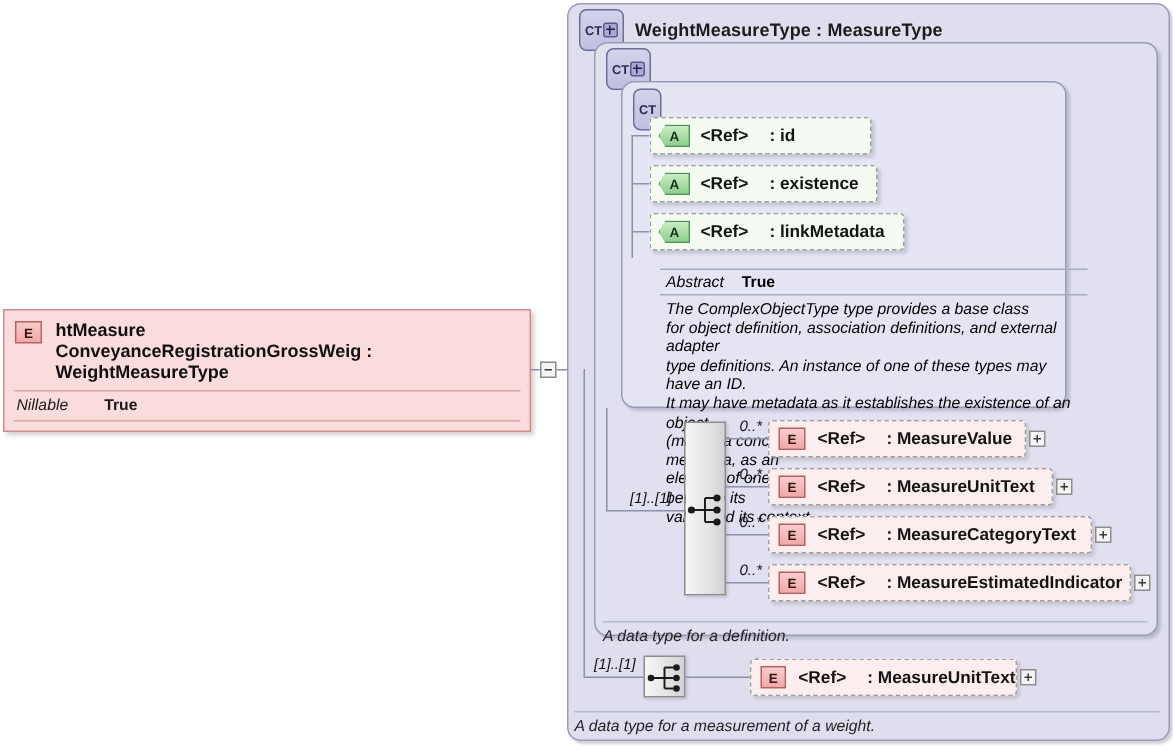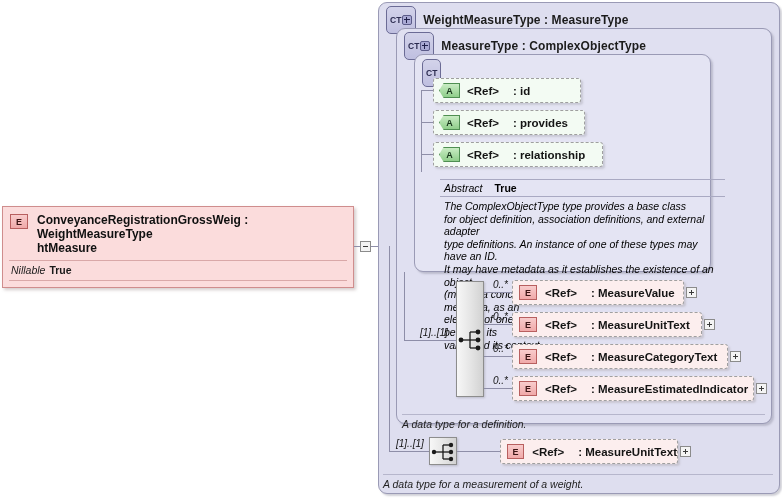--- a/index.html
+++ b/index.html
@@ -222,21 +222,21 @@
     line-height: 14px;
     color: #101010;
   }
   .defbox-sep {
     border-top: 1px solid #d9a8a8;
     margin: 0 6px;
   }
   .defbox-prop {
     display: flex;
     align-items: center;
-    gap: 4px;
+    gap: 24px;
     padding: 3px 8px 4px 8px;
   }
   .defbox-prop .k {
     font-style: italic;
     font-size: 10.5px;
     color: #1a1a1a;
   }
   .defbox-prop .v {
     font-weight: bold;
     font-size: 10.5px;
@@ -274,22 +274,22 @@
     white-space: pre-line;
   }
 </style>
 </head>
 <body>
 
 <div class="defbox" style="left:2px; top:206px; width:352px; height:82px;">
   <div class="defbox-head">
     <span class="e-badge">E</span>
     <div class="defbox-title">
+      <div>htMeasure</div>
       <div>ConveyanceRegistrationGrossWeig : WeightMeasureType</div>
-      <div>htMeasure</div>
     </div>
   </div>
   <div class="defbox-sep"></div>
   <div class="defbox-prop">
     <span class="k">Nillable</span>
     <span class="v">True</span>
   </div>
   <div class="defbox-sep"></div>
 </div>
 
@@ -306,21 +306,20 @@
   <span class="ttext">WeightMeasureType : MeasureType</span>
 </div>
 <div class="panel-desc" style="left:383px; top:474px; width:390px;">A data type for a measurement of a weight.</div>
 
 <div class="panel lvl2" style="left:396px; top:28px; width:376px; height:396px;"></div>
 <div class="panel-title" style="left:404px; top:32px;">
   <span class="ct-badge">
     <span>CT</span>
       <span class="plus"></span>
   </span>
-  <span class="ttext">MeasureType : ComplexObjectType</span>
 </div>
 <div class="panel-desc" style="left:402px; top:414px; width:363px;">A data type for a definition.</div>
 
 <div class="panel lvl3" style="left:414px; top:54px; width:297px; height:218px;"></div>
 <div class="panel-title" style="left:422px; top:59px;">
   <span class="ct-badge">
     <span>CT</span>
   </span>
 </div>
 
@@ -331,27 +330,27 @@
 
 <div class="attr-row" style="left:433px; top:78px; width:148px;">
   <span class="a-badge">A</span>
   <span class="row-ref">&lt;Ref&gt;</span>
   <span class="row-name">: id</span>
 </div>
 
 <div class="attr-row" style="left:433px; top:110px; width:152px;">
   <span class="a-badge">A</span>
   <span class="row-ref">&lt;Ref&gt;</span>
-  <span class="row-name">: provides</span>
+  <span class="row-name">: existence</span>
 </div>
 
 <div class="attr-row" style="left:433px; top:142px; width:170px;">
   <span class="a-badge">A</span>
   <span class="row-ref">&lt;Ref&gt;</span>
-  <span class="row-name">: relationship</span>
+  <span class="row-name">: linkMetadata</span>
 </div>
 
 <div class="absbox" style="left:420px; top:179px; width:285px;">
   <div class="arow">
     <span class="k">Abstract</span>
     <span class="v">True</span>
   </div>
   <div class="doc">The ComplexObjectType type provides a base class
 for object definition, association definitions, and external adapter
 type definitions. An instance of one of these types may have an ID.

